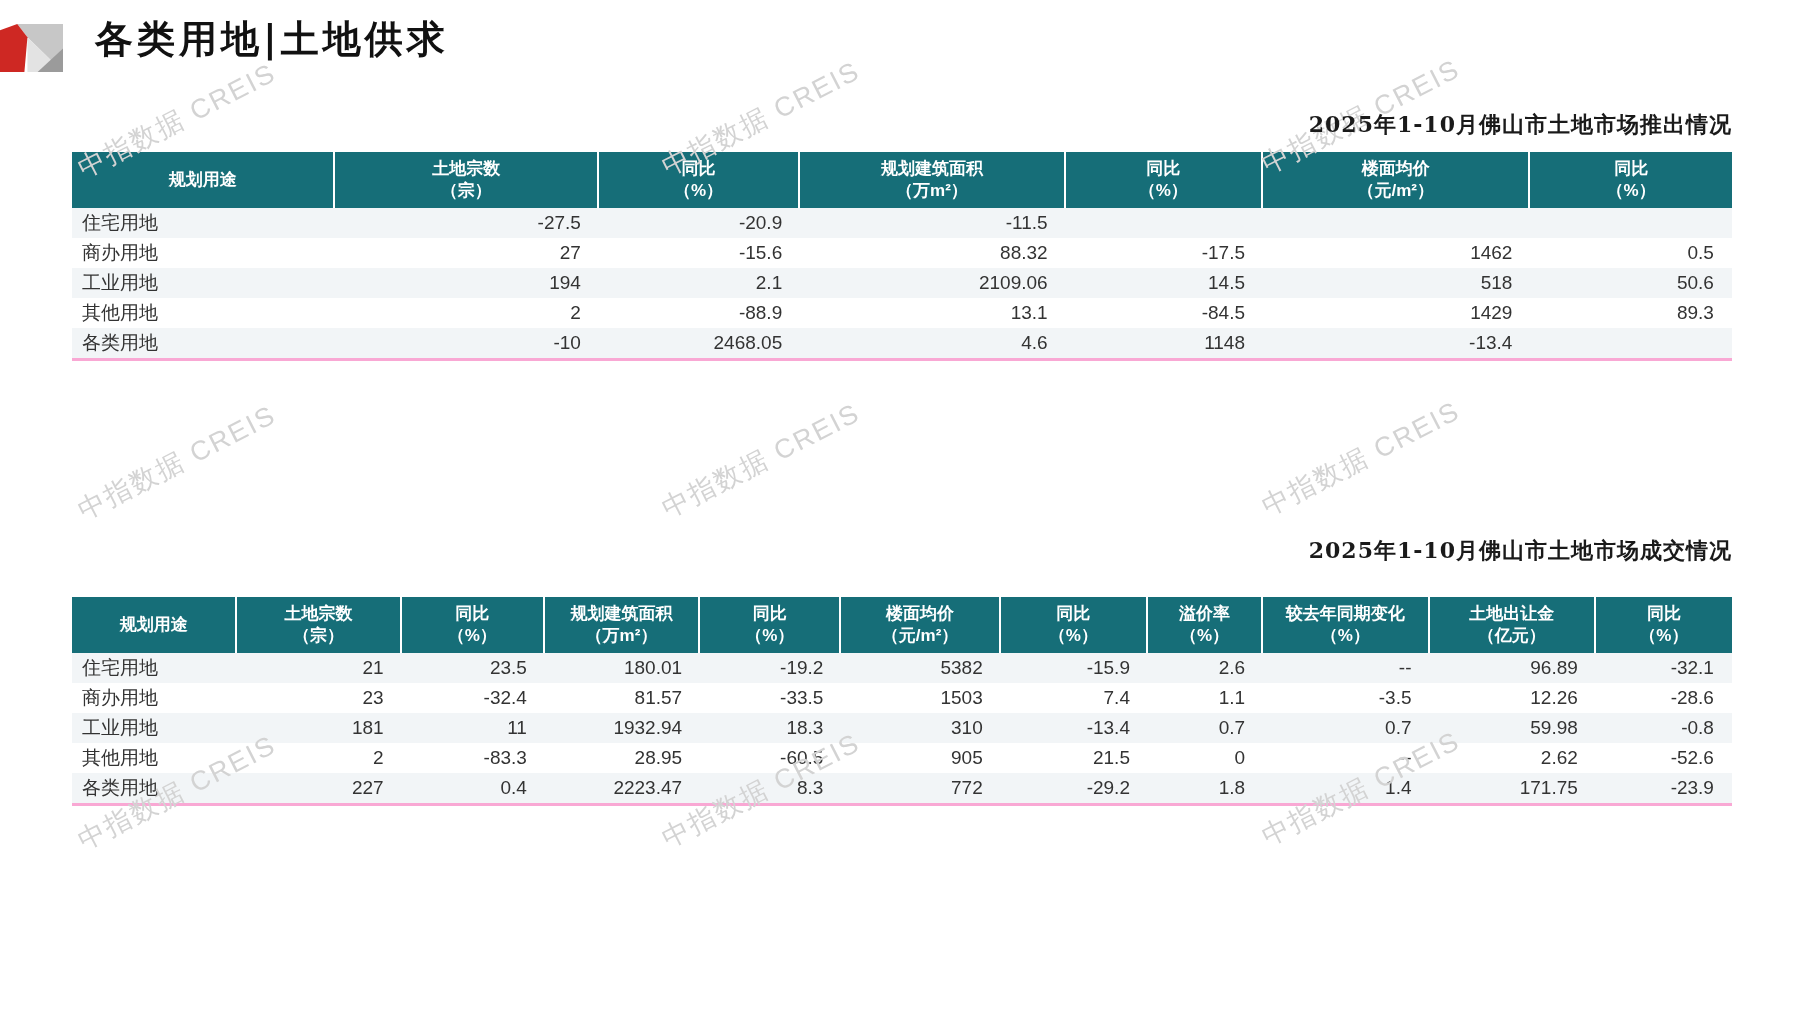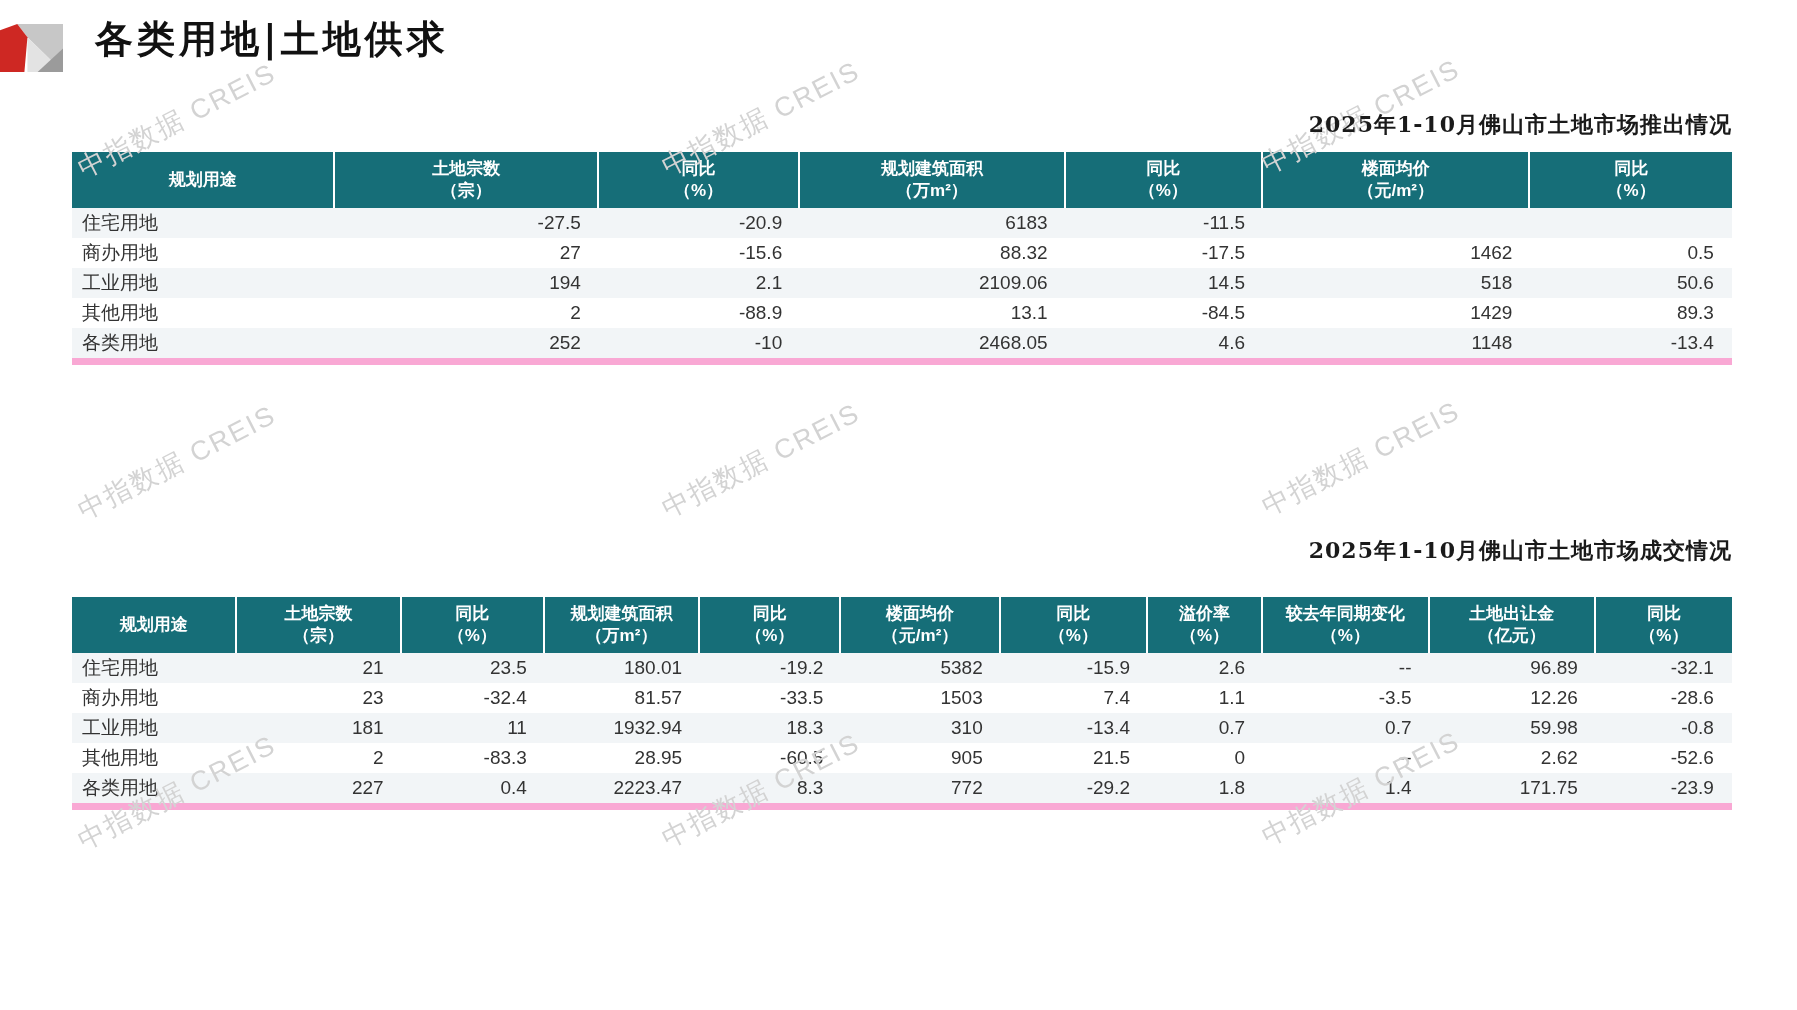--- a/index.html
+++ b/index.html
@@ -39,21 +39,21 @@
   .thead,.trow{display:grid;grid-template-columns:var(--cols);}
   .thead{background:#166e78;}
   .hcell{
     box-sizing:border-box;height:56px;display:flex;flex-direction:column;
     align-items:center;justify-content:center;color:#fff;font-weight:700;
     font-size:17px;line-height:1.3;border-right:2px solid #ffffff;
   }
   .hcell:last-child{border-right:none;}
   .trow{height:30px;line-height:30px;font-size:19px;color:#333;background:#ffffff;}
   .trow.alt{background:#f2f5f7;}
-  .tbody{border-bottom:7px solid #f9a8d4;}
+  .tbody{border-bottom:3px solid #f9a8d4;}
   .cell{box-sizing:border-box;overflow:hidden;white-space:nowrap;}
   .lab{text-align:left;padding-left:10px;}
   .num{text-align:right;padding-right:18px;font-variant-numeric:tabular-nums;}
 </style>
 </head>
 <body>
 
 <span class="wm wm1">中指数据 CREIS</span>
 <span class="wm wm2">中指数据 CREIS</span>
 <span class="wm wm3">中指数据 CREIS</span>
@@ -103,21 +103,20 @@
     <div class="hcell">
         <span>同比</span>
         <span>（%）</span>
       </div>
   </div>
   <div class="tbody">
     <div class="trow alt">
       <div class="cell lab">住宅用地</div>
       <div class="cell num">-27.5</div>
       <div class="cell num">-20.9</div>
-      <div class="cell num">6183</div>
       <div class="cell num">-11.5</div>
     </div>
     <div class="trow">
       <div class="cell lab">商办用地</div>
       <div class="cell num">27</div>
       <div class="cell num">-15.6</div>
       <div class="cell num">88.32</div>
       <div class="cell num">-17.5</div>
       <div class="cell num">1462</div>
       <div class="cell num">0.5</div>
@@ -135,21 +134,20 @@
       <div class="cell lab">其他用地</div>
       <div class="cell num">2</div>
       <div class="cell num">-88.9</div>
       <div class="cell num">13.1</div>
       <div class="cell num">-84.5</div>
       <div class="cell num">1429</div>
       <div class="cell num">89.3</div>
     </div>
     <div class="trow alt">
       <div class="cell lab">各类用地</div>
-      <div class="cell num">252</div>
       <div class="cell num">-10</div>
       <div class="cell num">2468.05</div>
       <div class="cell num">4.6</div>
       <div class="cell num">1148</div>
       <div class="cell num">-13.4</div>
     </div>
   </div>
 </div>
 
 <div class="tbl-title tt2">2025年1-10月佛山市土地市场成交情况</div>

